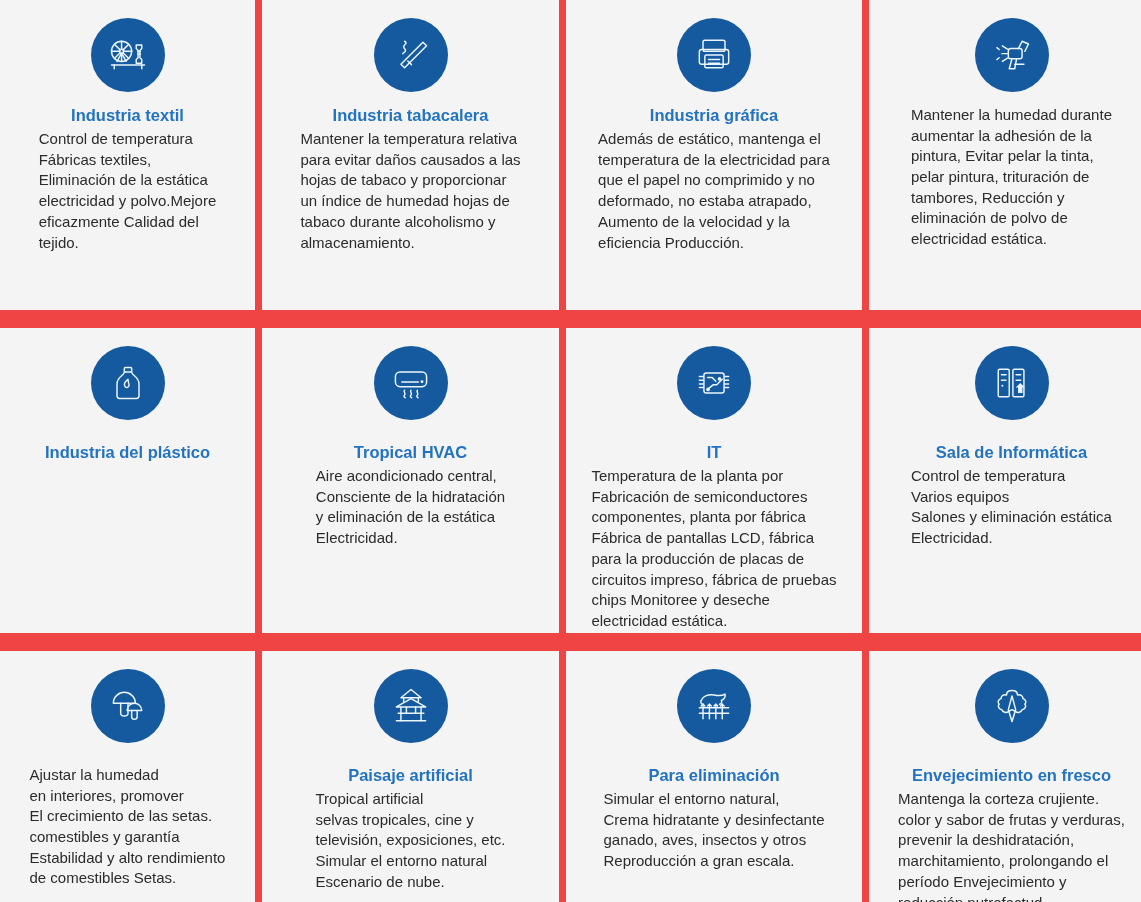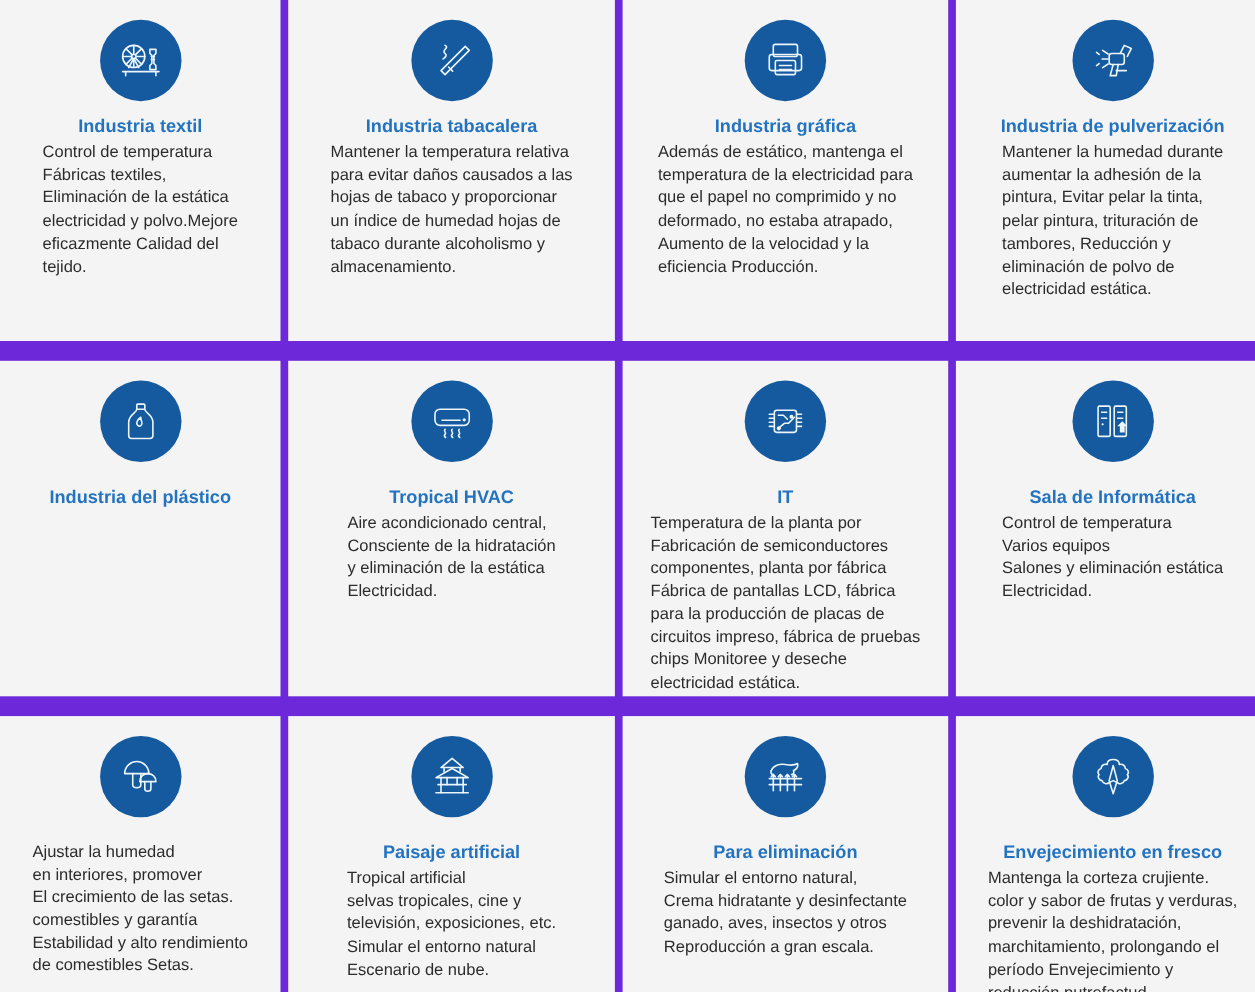--- a/index.html
+++ b/index.html
@@ -13,21 +13,21 @@
   }
 
   .grid {
     width: 1141px;
     height: 902px;
     display: grid;
     grid-template-columns: 255px 297px 296px 285px;
     grid-template-rows: 310px 305px 285px;
     column-gap: 7px;
     row-gap: 18px;
-    background: #6d28d9;
+    background: #ef4444;
   }
 
   .card {
     background: #f4f4f4;
     display: flex;
     flex-direction: column;
     align-items: center;
     padding: 18px 8px 10px 8px;
     overflow: hidden;
   }
@@ -165,21 +165,20 @@
         <path d="M31 17 l4 -8 l7 3 l-4 8"></path>
         <path d="M24 28 l-3 11 h6 l2 -11"></path>
         <line x1="27" y1="34" x2="37" y2="34"></line>
         <line x1="19" y1="22.5" x2="13" y2="22.5"></line>
         <line x1="19" y1="17.5" x2="13.5" y2="14"></line>
         <line x1="19" y1="27.5" x2="13.5" y2="31"></line>
         <line x1="10" y1="18" x2="7.5" y2="16"></line>
         <line x1="10" y1="27" x2="7.5" y2="29"></line>
       </svg>
     </div>
-    <div class="card-title">Industria de pulverización</div>
     <div class="card-desc">Mantener la humedad durante
 aumentar la adhesión de la
 pintura, Evitar pelar la tinta,
 pelar pintura, trituración de
 tambores, Reducción y
 eliminación de polvo de
 electricidad estática.</div>
   </div>
 
   <div class="card r2">

